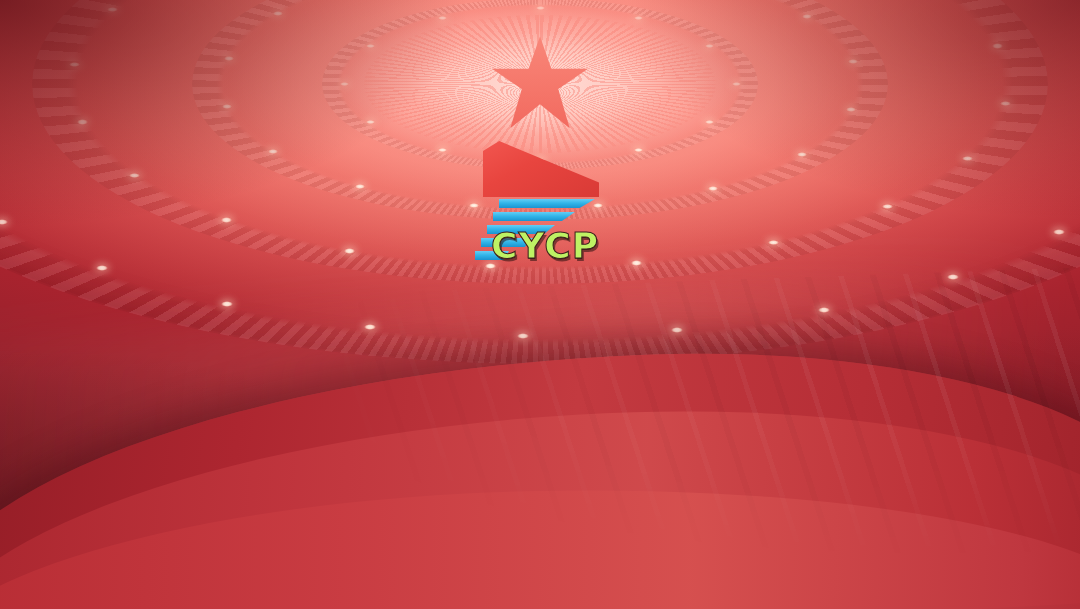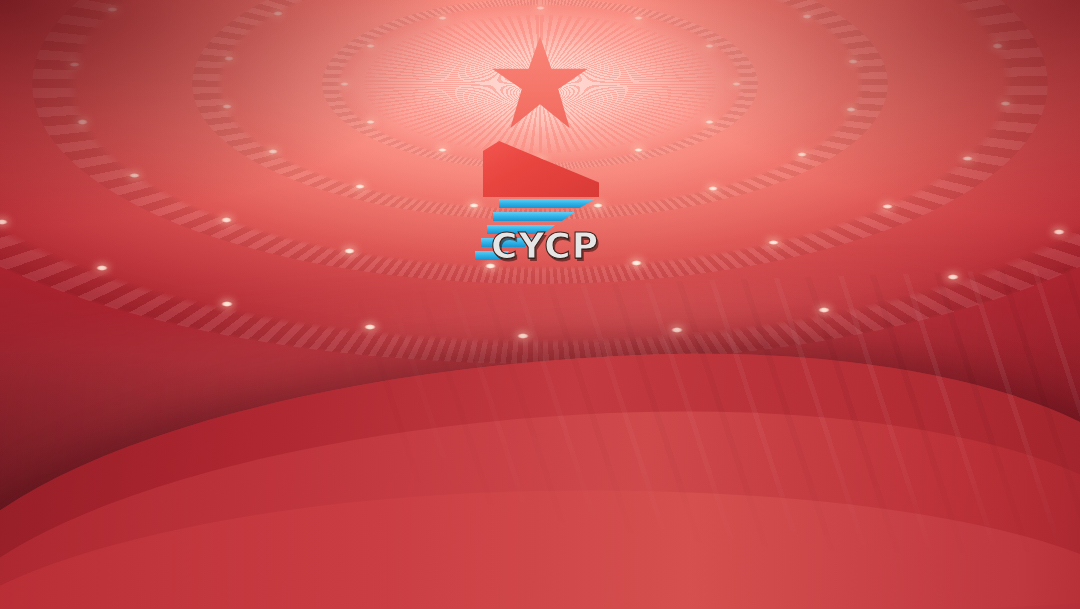--- a/index.html
+++ b/index.html
@@ -151,21 +151,21 @@
   }
   .bar{
     position:absolute;height:9px;
     background:linear-gradient(180deg,#63cdf5 0%,#30b4e8 48%,#1b93cf 100%);
     box-shadow:0 2px 0 rgba(25,58,88,.55);
   }
   .logo-text{
     position:absolute;left:44px;top:84px;
     font-family:"DejaVu Sans","Liberation Sans",sans-serif;
     font-weight:bold;font-size:36px;letter-spacing:1px;
-    color:#e5e5e5;
+    color:#bef264;
     text-shadow:2px 3px 0 rgba(40,16,14,.55), 0 1px 0 #5a322a;
     text-align:right;
     -webkit-text-stroke:1px #3d211c;
   }
 
   
   .headline{
     position:absolute;left:0;right:0;top:264px;
     text-align:center;
     font-family:"DejaVu Serif","Liberation Serif",serif;

